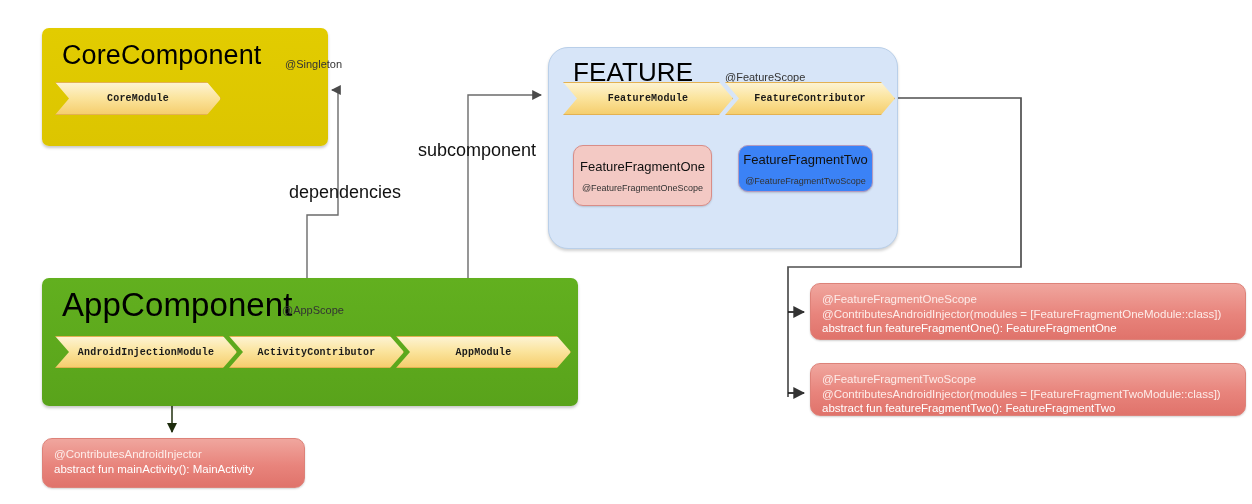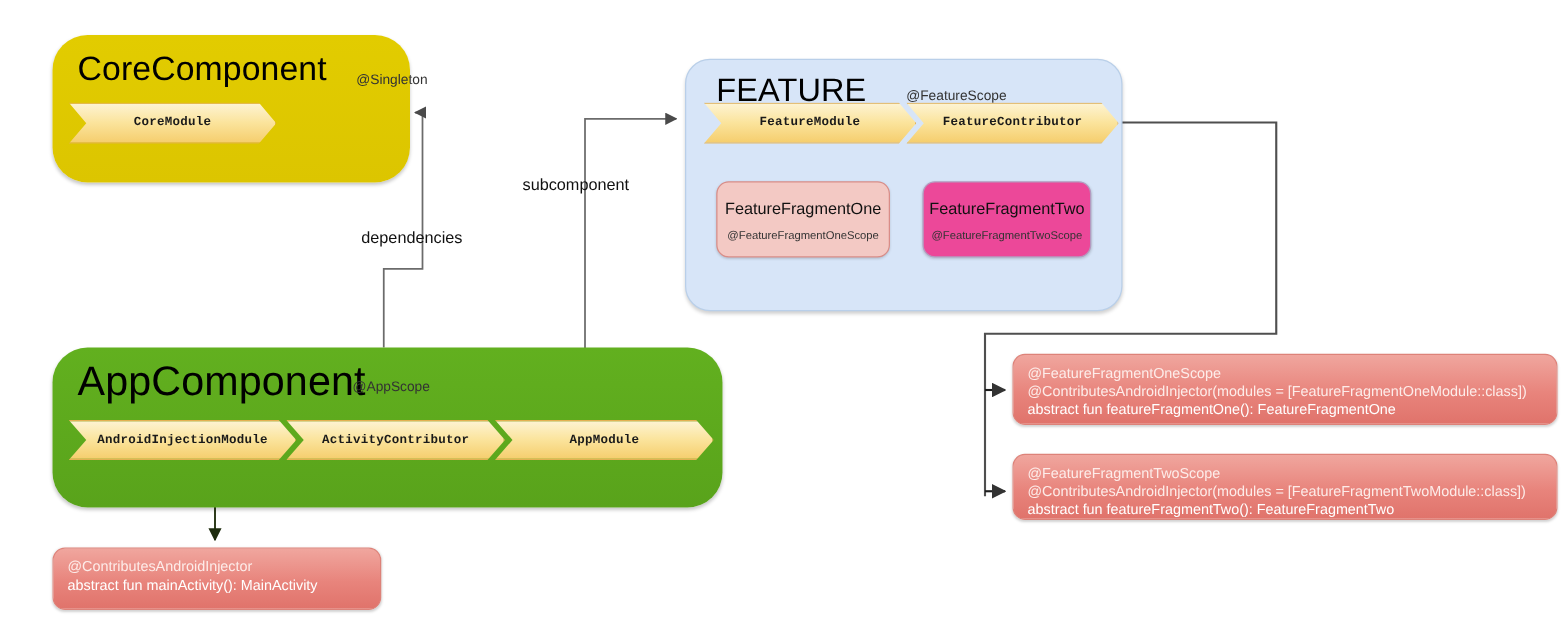--- a/index.html
+++ b/index.html
@@ -9,21 +9,21 @@
     font-family:"Liberation Sans","DejaVu Sans",sans-serif;
     -webkit-font-smoothing:antialiased;
   }
   #canvas{position:absolute;left:0;top:0;width:1252px;height:504px;}
 
   
   #wires{position:absolute;left:0;top:0;width:1252px;height:504px;z-index:1;}
 
   
   .component{
-    position:absolute;z-index:2;border-radius:28px;
+    position:absolute;z-index:2;border-radius:7px;
     box-shadow:0 2px 3px rgba(0,0,0,.22);
   }
   .comp-title{
     position:absolute;font-weight:400;color:#000;
     letter-spacing:.1px;white-space:nowrap;
   }
   .comp-scope{
     position:absolute;color:#333;white-space:nowrap;font-size:11px;
   }
 
@@ -74,22 +74,22 @@
     justify-content:center;box-sizing:border-box;
     box-shadow:0 1px 2px rgba(0,0,0,.16);
   }
   .fragment .frag-name{font-size:13px;color:#111;margin-bottom:9px;}
   .fragment .frag-scope{font-size:9px;color:#333;}
   #fragment-one{
     left:573px;top:145px;width:139px;height:61px;
     background:#f3c9c4;border:1px solid #d98d88;
   }
   #fragment-two{
-    left:738px;top:145px;width:135px;height:61px;
-    background:#ec4899;border:1px solid #b49ac0;
+    left:738px;top:145px;width:135px;height:47px;
+    background:#3b82f6;border:1px solid #b49ac0;
   }
 
   
   .codebox{
     position:absolute;z-index:3;border-radius:10px;
     background:linear-gradient(180deg,#f0a69e 0%,#e8847c 55%,#e0736b 100%);
     border:1px solid #dd8279;
     color:#ffffff;font-size:11.5px;line-height:14.5px;
     padding:8px 10px 8px 11px;box-sizing:border-box;
     box-shadow:0 1px 2px rgba(0,0,0,.18);
@@ -99,21 +99,21 @@
   .codebox .line.dim{color:#fdece9;}
   #code-fragment-one{left:810px;top:283px;width:436px;height:57px;}
   #code-fragment-two{left:810px;top:363px;width:436px;height:53px;}
   #code-main-activity{
     left:42px;top:438px;width:263px;height:50px;
     font-size:11.5px;line-height:15px;
   }
 
   
   .edge-label{
-    position:absolute;z-index:4;font-size:13px;color:#111;white-space:nowrap;
+    position:absolute;z-index:4;font-size:18px;color:#111;white-space:nowrap;
   }
   #label-dependencies{left:289px;top:182px;}
   #label-subcomponent{left:418px;top:140px;}
 </style>
 </head>
 <body>
 
 <div id="canvas">
 
   <svg id="wires" viewBox="0 0 1252 504" xmlns="http://www.w3.org/2000/svg">

